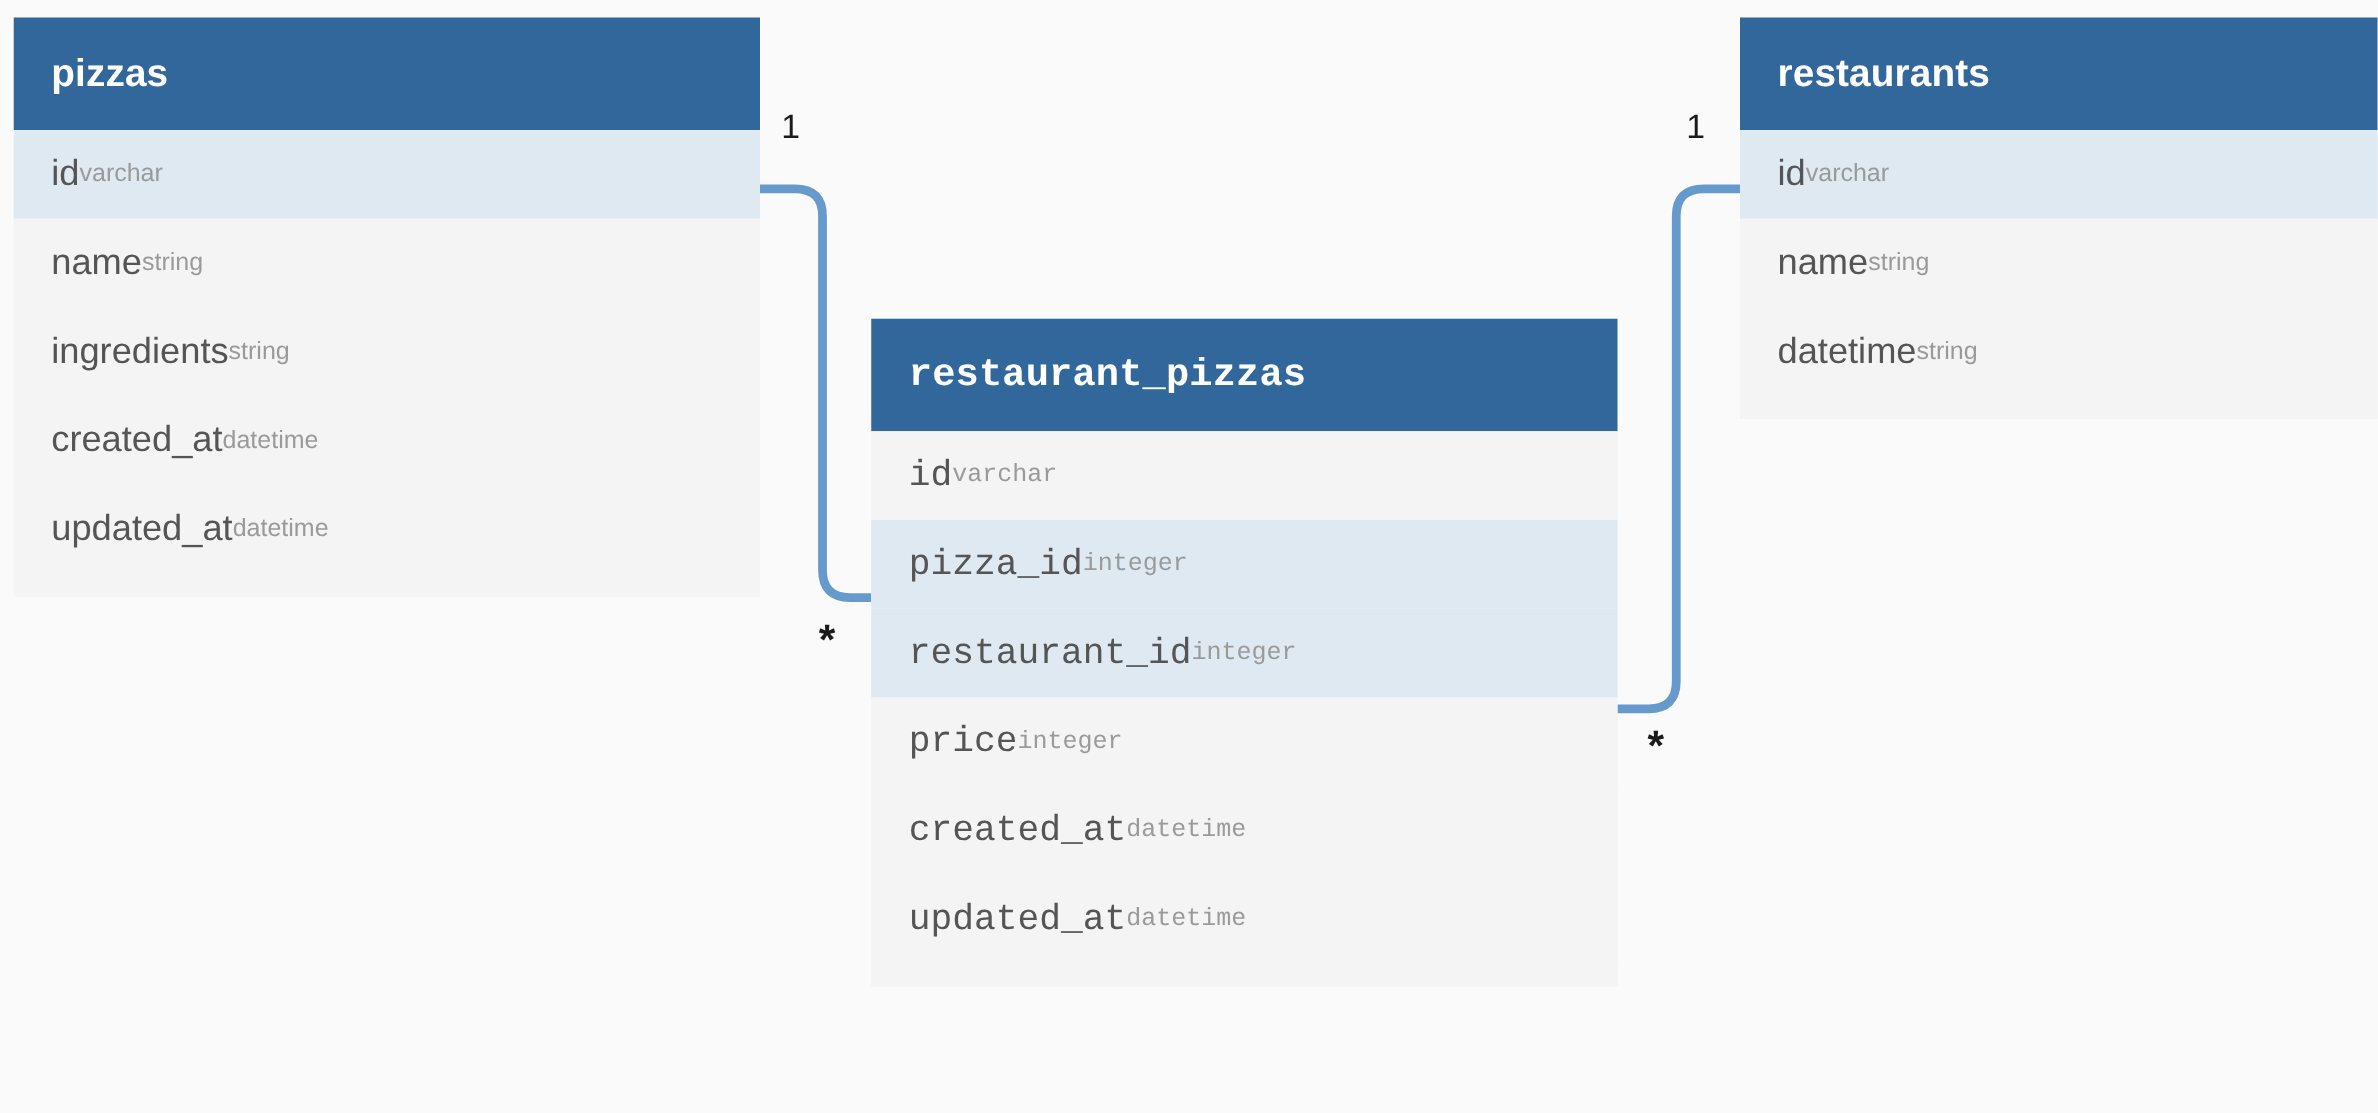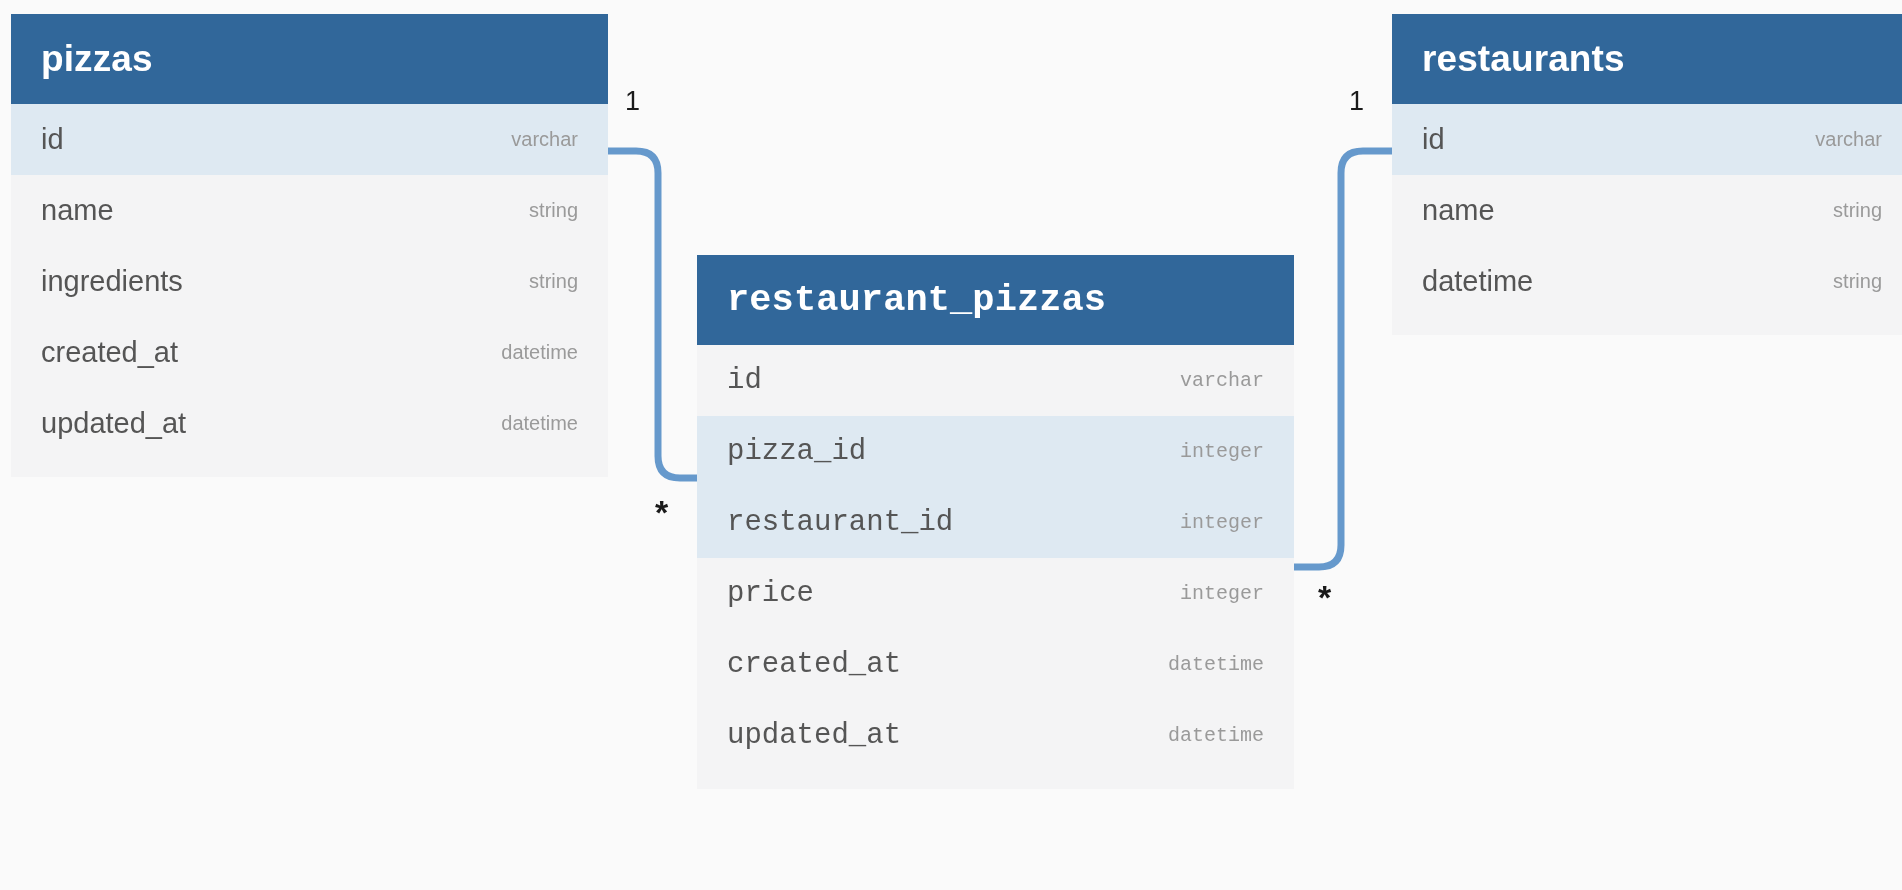--- a/index.html
+++ b/index.html
@@ -58,35 +58,34 @@
   
   .table {
     position: absolute;
     z-index: 2;
     background: #f4f4f5;
     box-sizing: border-box;
   }
   .table-header {
     background: #31679a;
     color: #ffffff;
-    font-size: 37px;
+    font-size: 31px;
     font-weight: 700;
     height: 90px;
     display: flex;
     align-items: center;
     padding: 0 30px;
     box-sizing: border-box;
     letter-spacing: 0.1px;
   }
   .rows { display: block; }
   .row {
     height: 71px;
     display: flex;
     align-items: center;
-    justify-content: space-between;
     padding: 12px 30px;
     box-sizing: border-box;
     background: #f4f4f5;
   }
   .row.highlight { background: #dee9f2; }
   .row .col-name {
     font-size: 29px;
     color: #555555;
     white-space: nowrap;
   }

